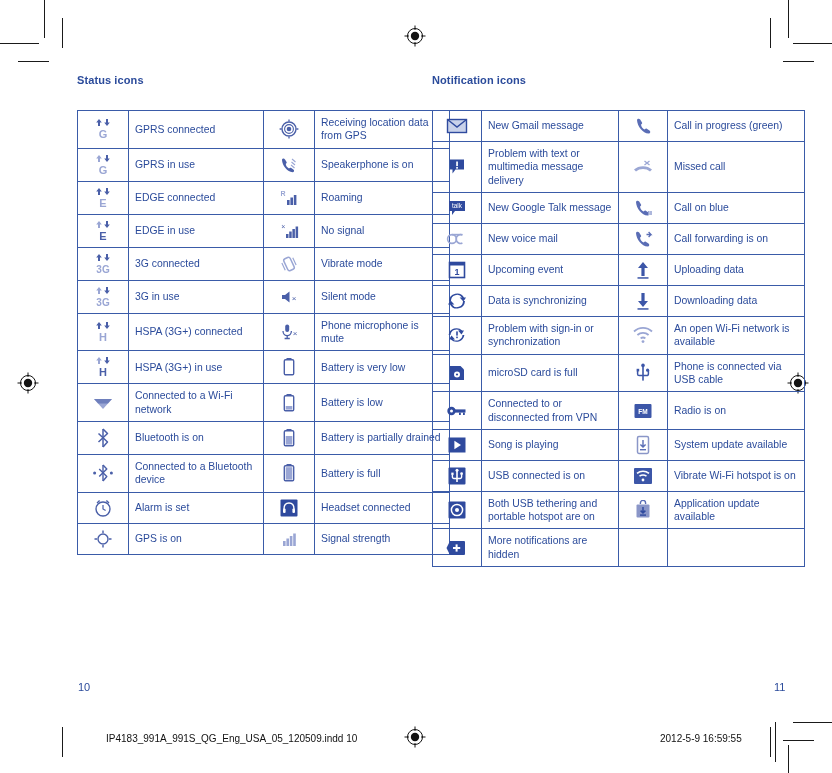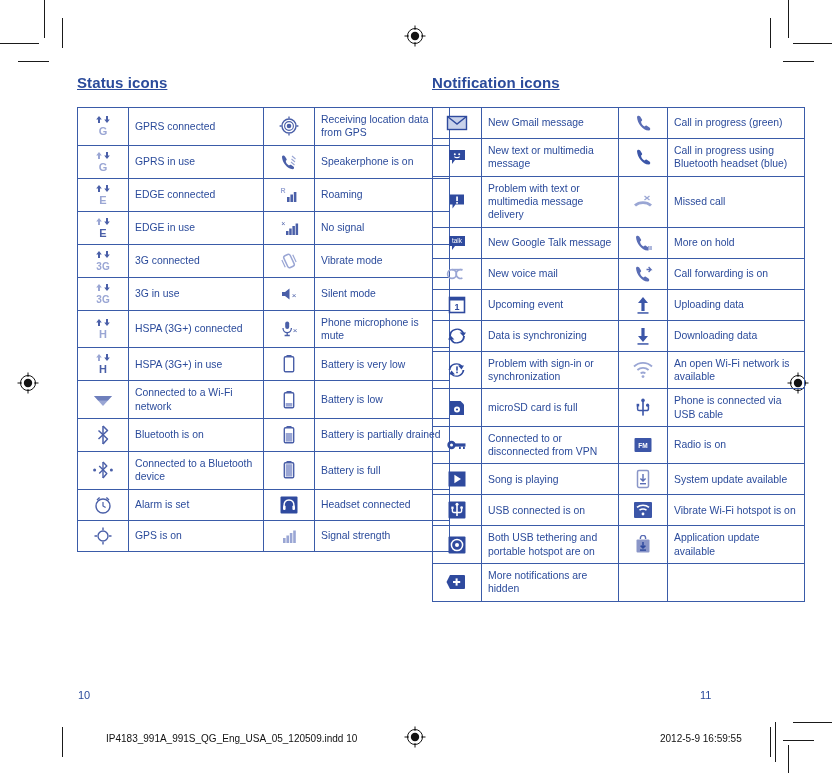--- a/index.html
+++ b/index.html
@@ -32,26 +32,25 @@
   }
 
   .section {
     position: absolute;
     top: 74px;
   }
   .section.left  { left: 77px;  width: 321px; }
   .section.right { left: 432px; width: 321px; }
 
   .section-title {
-    font-size: 15px;
+    font-size: 11px;
     font-weight: bold;
     color: #2b4b9b;
-    text-decoration: underline;
     letter-spacing: 0.1px;
-    margin: 0 0 16px 0;
+    margin: 0 0 24px 0;
     display: block;
   }
 
   table.icon-table {
     border-collapse: collapse;
     width: 100%;
     table-layout: fixed;
   }
   table.icon-table td {
     border: 1px solid #3a5ba8;
@@ -80,24 +79,23 @@
     line-height: 0;
   }
   .ico svg { display: block; margin: 0 auto; }
 
   
   .page-num {
     position: absolute;
     font-size: 11px;
     color: #2b4b9b;
     font-family: "Liberation Sans", sans-serif;
-    margin-top: 8px;
   }
   .page-num.lf { left: 78px;  top: 681px; }
-  .page-num.rt { left: 700px; top: 681px; }
+  .page-num.rt { left: 774px; top: 681px; }
 
   .slug {
     position: absolute;
     font-size: 10px;
     color: #111;
     font-family: "Liberation Sans", sans-serif;
     white-space: nowrap;
   }
   .slug.file { left: 84px;  top: 733px; padding-left: 22px; }
   .slug.date { left: 660px; top: 733px; text-align: center; }
@@ -432,37 +430,20 @@
           </td>
           <td class="text-cell">New Gmail message</td>
           <td class="icon-cell">
             <span class="ico"><svg width="20" height="20" viewBox="0 0 20 20">
               <path d="M4 4 C4 2.6 6.2 2 7.2 3.6 L9 6.4 C9.5 7.3 8.8 7.9 8.1 8.4 C7.9 10.3 9.8 12.6 11.7 13.4 C12.3 12.9 13 12.2 13.8 12.7 L16.5 14.5 C17.9 15.5 17.2 17.6 15.6 17.6 C9.8 17.3 4.2 10.2 4 4 Z" fill="#5a6db5"></path>
             </svg></span>
           </td>
           <td class="text-cell">Call in progress (green)</td>
         </tr>
 
-        <tr>
-          <td class="icon-cell">
-            <span class="ico"><svg width="20" height="18" viewBox="0 0 20 18">
-              <path d="M2 2 H18 V12 H8 L5 16 V12 H2 Z" fill="#2f4a9e"></path>
-              <circle cx="7.8" cy="6.2" r="1" fill="#ffffff"></circle>
-              <circle cx="12.2" cy="6.2" r="1" fill="#ffffff"></circle>
-              <path d="M7.4 8.6 C8.6 10 11.4 10 12.6 8.6" fill="none" stroke="#ffffff" stroke-width="1.1"></path>
-            </svg></span>
-          </td>
-          <td class="text-cell">New text or multimedia message</td>
-          <td class="icon-cell">
-            <span class="ico"><svg width="20" height="20" viewBox="0 0 20 20">
-              <path d="M4 4 C4 2.6 6.2 2 7.2 3.6 L9 6.4 C9.5 7.3 8.8 7.9 8.1 8.4 C7.9 10.3 9.8 12.6 11.7 13.4 C12.3 12.9 13 12.2 13.8 12.7 L16.5 14.5 C17.9 15.5 17.2 17.6 15.6 17.6 C9.8 17.3 4.2 10.2 4 4 Z" fill="#3c56a8"></path>
-            </svg></span>
-          </td>
-          <td class="text-cell">Call in progress using Bluetooth headset (blue)</td>
-        </tr>
 
         <tr>
           <td class="icon-cell">
             <span class="ico"><svg width="20" height="18" viewBox="0 0 20 18">
               <path d="M3 1.5 H17 V11.5 H8.5 L5.5 15.5 V11.5 H3 Z" fill="#2f4a9e"></path>
               <rect x="9.2" y="3.5" width="1.7" height="4.6" fill="#ffffff"></rect>
               <rect x="9.2" y="9" width="1.7" height="1.7" fill="#ffffff"></rect>
             </svg></span>
           </td>
           <td class="text-cell">Problem with text or multimedia message delivery</td>
@@ -483,21 +464,21 @@
             </svg></span>
           </td>
           <td class="text-cell">New Google Talk message</td>
           <td class="icon-cell">
             <span class="ico"><svg width="20" height="20" viewBox="0 0 20 20">
               <path d="M3 4 C3 2.6 5.2 2 6.2 3.6 L8 6.4 C8.5 7.3 7.8 7.9 7.1 8.4 C6.9 10.3 8.8 12.6 10.7 13.4 C11.3 12.9 12 12.2 12.8 12.7 L15.5 14.5 C16.9 15.5 16.2 17.6 14.6 17.6 C8.8 17.3 3.2 10.2 3 4 Z" fill="#5a6db5"></path>
               <rect x="15" y="13" width="1.6" height="4" fill="#9aa6d4"></rect>
               <rect x="17.2" y="13" width="1.6" height="4" fill="#9aa6d4"></rect>
             </svg></span>
           </td>
-          <td class="text-cell">More on hold</td>
+          <td class="text-cell">Call on blue</td>
         </tr>
 
         <tr>
           <td class="icon-cell">
             <span class="ico"><svg width="22" height="14" viewBox="0 0 22 14">
               <circle cx="6" cy="7" r="4.4" fill="none" stroke="#9aa6d4" stroke-width="1.6"></circle>
               <path d="M16.4 3 A4.4 4.4 0 1 0 16.4 11" fill="none" stroke="#9aa6d4" stroke-width="1.6"></path>
               <path d="M6 2.6 H16.4" stroke="#9aa6d4" stroke-width="1.6"></path>
             </svg></span>
           </td>

